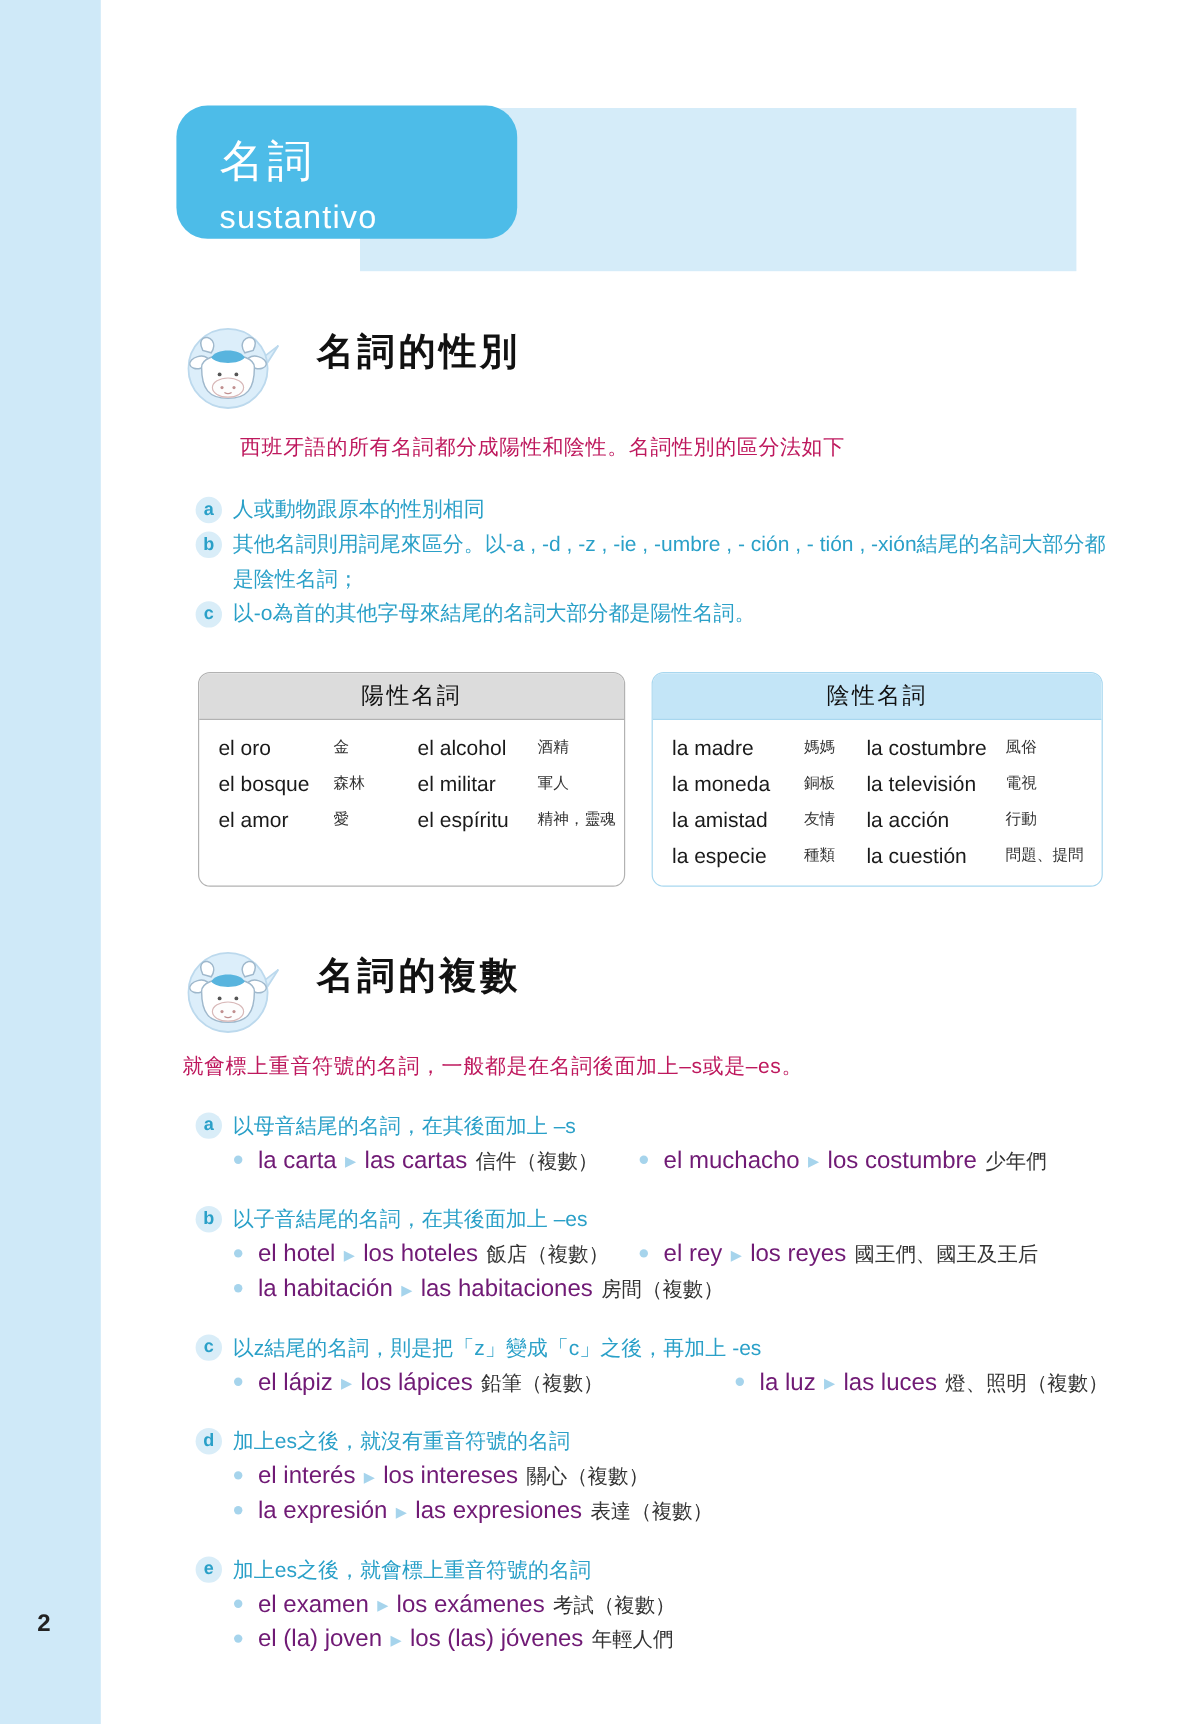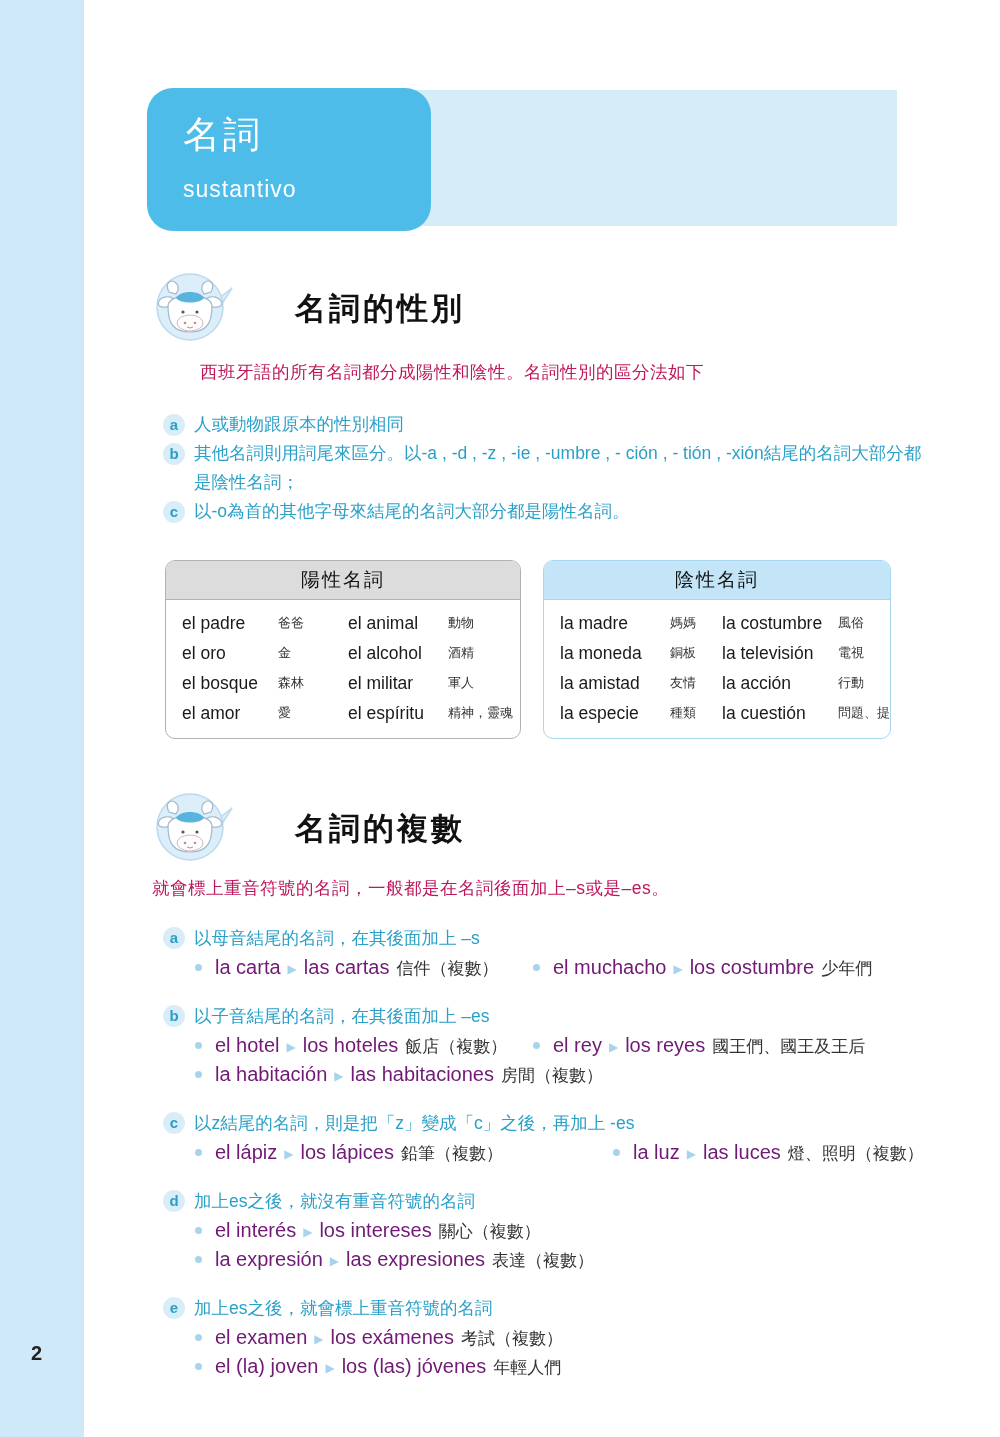--- a/index.html
+++ b/index.html
@@ -7,46 +7,46 @@
     width:1000px;height:1437px;position:relative;background:#ffffff;
     font-family:"Liberation Sans","DejaVu Sans",sans-serif;color:#1a1a1a;
     overflow:hidden;
   }
   
   .strip{position:absolute;left:0;top:0;width:84px;height:1437px;background:#cfe9f8;}
   .page-num{position:absolute;left:31px;top:1342px;font-size:20px;font-weight:bold;color:#222;}
 
   
   .band{position:absolute;left:300px;top:90px;width:597px;height:136px;background:#d5ecf9;}
-  .card{position:absolute;left:147px;top:88px;width:284px;height:143px;background:#4dbce8;
+  .card{position:absolute;left:147px;top:88px;width:284px;height:111px;background:#4dbce8;
         border-radius:26px;box-sizing:border-box;padding:22px 0 0 36px;color:#fff;}
   .card .t{font-size:37px;letter-spacing:3px;}
-  .card .s{font-size:23px;margin-top:16px;letter-spacing:1px;}
-
-  
-  .sec-head{position:absolute;display:flex;align-items:center;gap:31px;}
+  .card .s{font-size:27px;margin-top:6px;letter-spacing:1px;}
+
+  
+  .sec-head{position:absolute;display:flex;}
   #sec1-head{left:156px;top:272px;}
   #sec2-head{left:156px;top:792px;}
   .sec-title{font-size:31px;font-weight:bold;color:#111;margin-left:30px;letter-spacing:3px;}
 
   .intro{position:absolute;font-size:17.5px;color:#be185d;letter-spacing:0.5px;}
   #intro1{left:200px;top:360px;}
   #intro2{left:152px;top:876px;}
 
   
   #points{position:absolute;left:163px;top:410px;width:768px;}
   .point{display:flex;font-size:17.5px;line-height:29px;color:#2aa0c8;}
   .badge{flex:none;width:22px;height:22px;border-radius:50%;background:#d9edf8;color:#2aa0c8;
          font-size:15px;font-weight:bold;text-align:center;line-height:22px;margin:4px 9px 0 0;}
 
   
   .tables{position:absolute;left:165px;top:560px;display:flex;gap:22px;}
   .tbl{border-radius:10px;overflow:hidden;background:#fff;box-sizing:border-box;}
   .tbl.masc{width:356px;border:1.5px solid #b2b2b2;}
-  .tbl.fem{width:348px;border:1.5px solid #a8d7ef;}
+  .tbl.fem{width:376px;border:1.5px solid #a8d7ef;}
   .tbl .hd{text-align:center;font-size:19px;color:#111;padding:6px 0;letter-spacing:2px;}
   .masc .hd{background:#dcdcdc;border-bottom:1.5px solid #b2b2b2;}
   .fem  .hd{background:#c3e5f7;border-bottom:1.5px solid #a8d7ef;}
   .tbl .tbody{padding:8px 4px 10px 16px;}
   .trow{display:grid;line-height:30px;}
   .masc .trow{grid-template-columns:96px 70px 100px auto;}
   .fem  .trow{grid-template-columns:110px 52px 116px auto;}
   .es{font-size:17.5px;color:#1a1a1a;white-space:nowrap;}
   .zh{font-size:13px;color:#333;align-self:center;white-space:nowrap;}
 
@@ -113,26 +113,20 @@
     <span class="badge">c</span>
     <span>以-o為首的其他字母來結尾的名詞大部分都是陽性名詞。</span>
   </div>
 </div>
 
 <div class="tables">
   <div class="tbl masc">
     <div class="hd">陽性名詞</div>
     <div class="tbody">
       <div class="trow">
-        <span class="es">el padre</span>
-          <span class="zh">爸爸</span>
-        <span class="es">el animal</span>
-          <span class="zh">動物</span>
-      </div>
-      <div class="trow">
         <span class="es">el oro</span>
           <span class="zh">金</span>
         <span class="es">el alcohol</span>
           <span class="zh">酒精</span>
       </div>
       <div class="trow">
         <span class="es">el bosque</span>
           <span class="zh">森林</span>
         <span class="es">el militar</span>
           <span class="zh">軍人</span>

